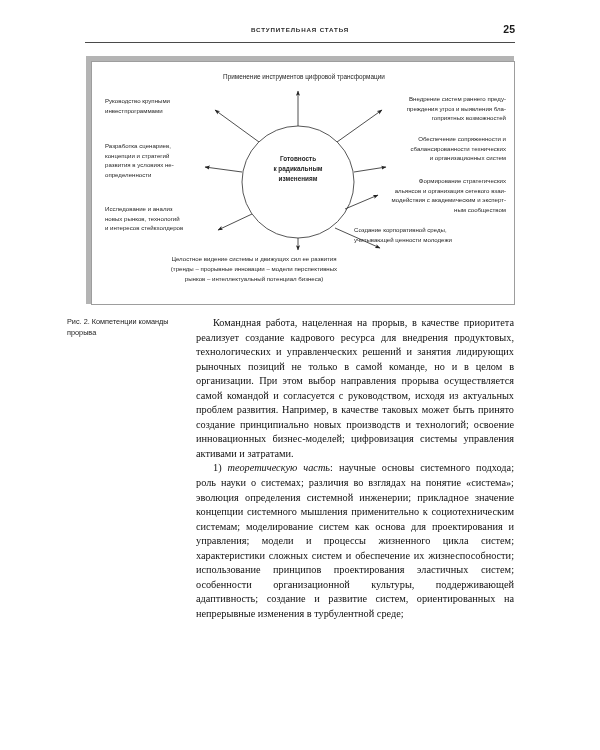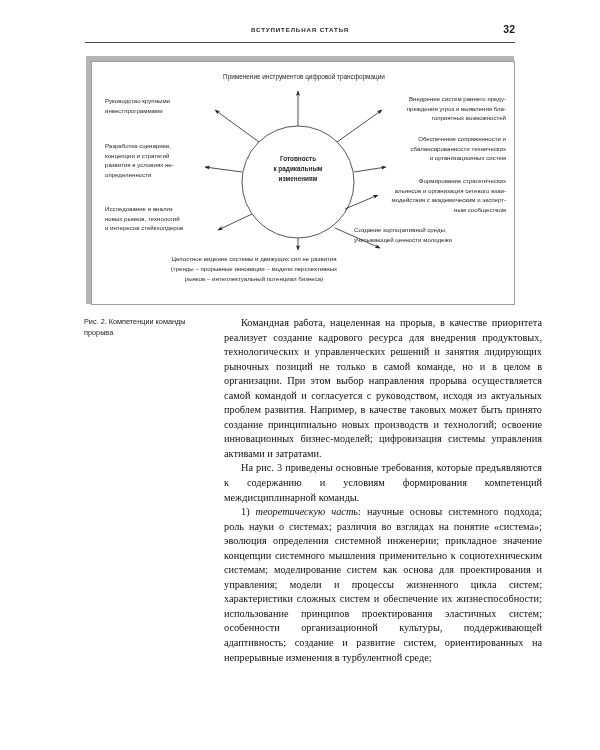--- a/index.html
+++ b/index.html
@@ -127,21 +127,21 @@
   .dg-l3 { left: 13px; top: 142px; width: 140px; }
 
   .dg-r1 { left: 270px; top: 32px;  width: 144px; }
   .dg-r2 { left: 266px; top: 72px;  width: 148px; }
   .dg-r3 { left: 264px; top: 114px; width: 150px; }
   .dg-r4 { left: 262px; top: 163px; width: 152px; }
 
   
   .fig-caption {
     position: absolute;
-    left: 84px;
+    left: 67px;
     top: 317px;
     width: 104px;
     font-family: "Liberation Sans", sans-serif;
     font-size: 7.3px;
     line-height: 10.5px;
     color: #1c1c1c;
   }
 
   
   .body-col {
@@ -149,37 +149,36 @@
     left: 196px;
     top: 316px;
     width: 318px;
     font-family: "Liberation Serif", serif;
     font-size: 10.3px;
     line-height: 14.55px;
     text-align: justify;
     color: #111111;
     -webkit-hyphens: none;
     hyphens: none;
-    margin-left: 28px;
   }
   .body-col p {
     margin: 0;
     text-indent: 17px;
     text-align: justify;
     text-align-last: left;
   }
   .body-col i {
   }
 </style>
 </head>
 <body>
 
 <div class="page-header">
   <div class="header-title">ВСТУПИТЕЛЬНАЯ СТАТЬЯ</div>
-  <div class="header-folio">32</div>
+  <div class="header-folio">25</div>
 </div>
 <div class="header-rule"></div>
 
 <div class="figure-shadow"></div>
 <div class="figure-frame">
   <div class="figure-inner">
 
     <svg class="diagram-svg" width="424" height="244" viewBox="0 0 424 244">
       <defs>
         <marker id="arw" markerWidth="7" markerHeight="7" refX="6" refY="3" orient="auto" markerUnits="strokeWidth">
@@ -244,15 +243,14 @@
 (тренды – прорывные инновации – модели перспективных
 рынков – интеллектуальный потенциал бизнеса)</div>
 
   </div>
 </div>
 
 <div class="fig-caption">Рис. 2. Компетенции команды прорыва</div>
 
 <div class="body-col">
   <p>Командная работа, нацеленная на прорыв, в качестве приоритета реализует создание кадрового ресурса для внедрения продуктовых, технологических и управленческих решений и занятия лидирующих рыночных позиций не только в самой команде, но и в целом в организации. При этом выбор направления прорыва осуществляется самой командой и согласуется с руководством, исходя из актуальных проблем развития. Например, в качестве таковых может быть принято создание принципиально новых производств и технологий; освоение инновационных бизнес-моделей; цифровизация системы управления активами и затратами.</p>
-  <p>На рис. 3 приведены основные требования, которые предъявляются к содержанию и условиям формирования компетенций междисциплинарной команды.</p>
   <p><span>1) </span><i>теоретическую часть</i><span>: научные основы системного подхода; роль науки о системах; различия во взглядах на понятие «система»; эволюция определения системной инженерии; прикладное значение концепции системного мышления применительно к социотехническим системам; моделирование систем как основа для проектирования и управления; модели и процессы жизненного цикла систем; характеристики сложных систем и обеспечение их жизнеспособности; использование принципов проектирования эластичных систем; особенности организационной культуры, поддерживающей адаптивность; создание и развитие систем, ориентированных на непрерывные изменения в турбулентной среде;</span></p>
 </div>
 
 </body></html>

